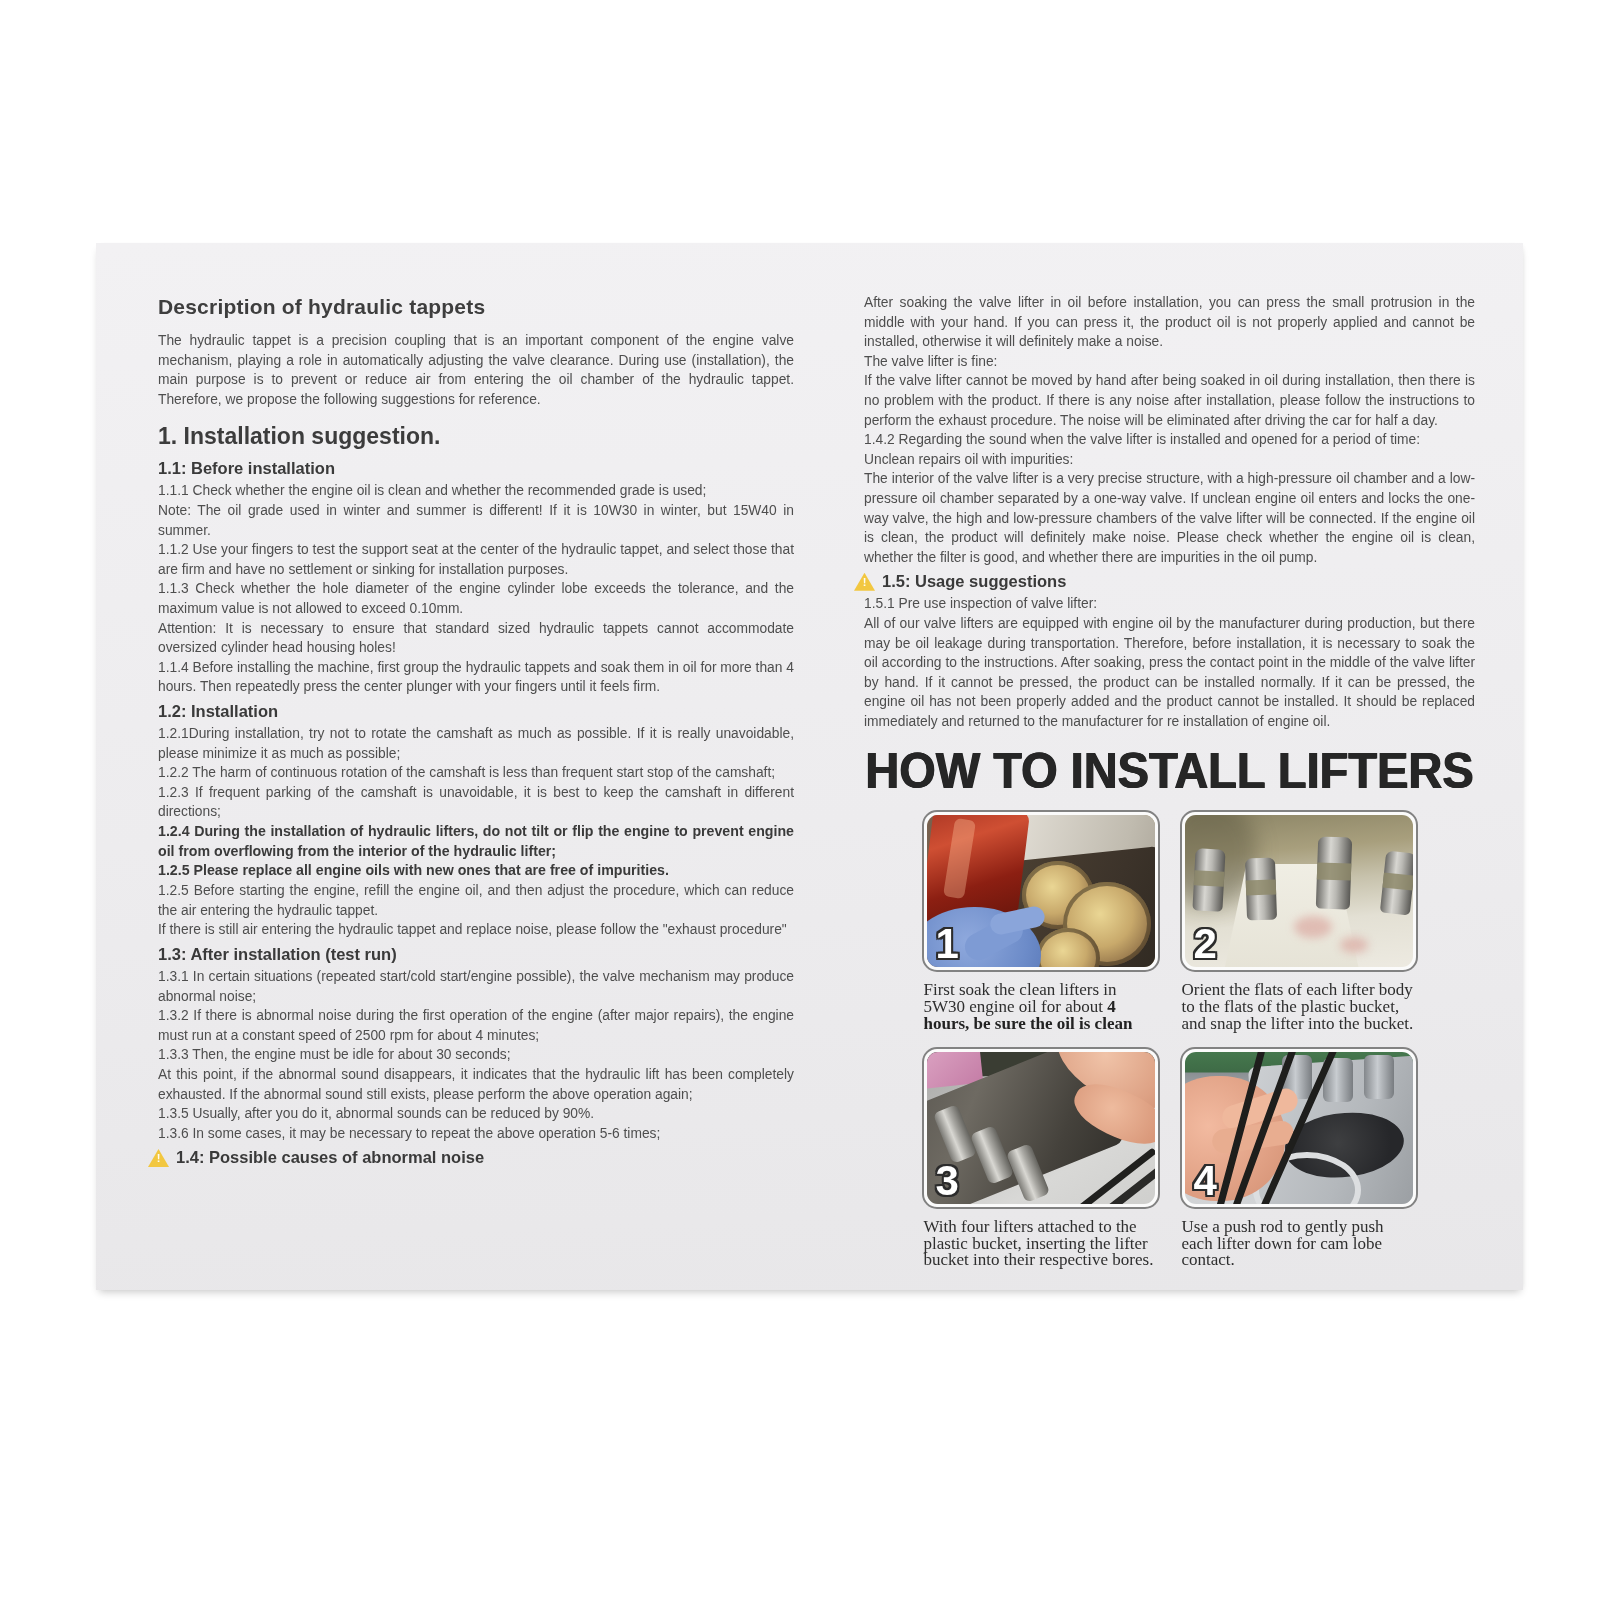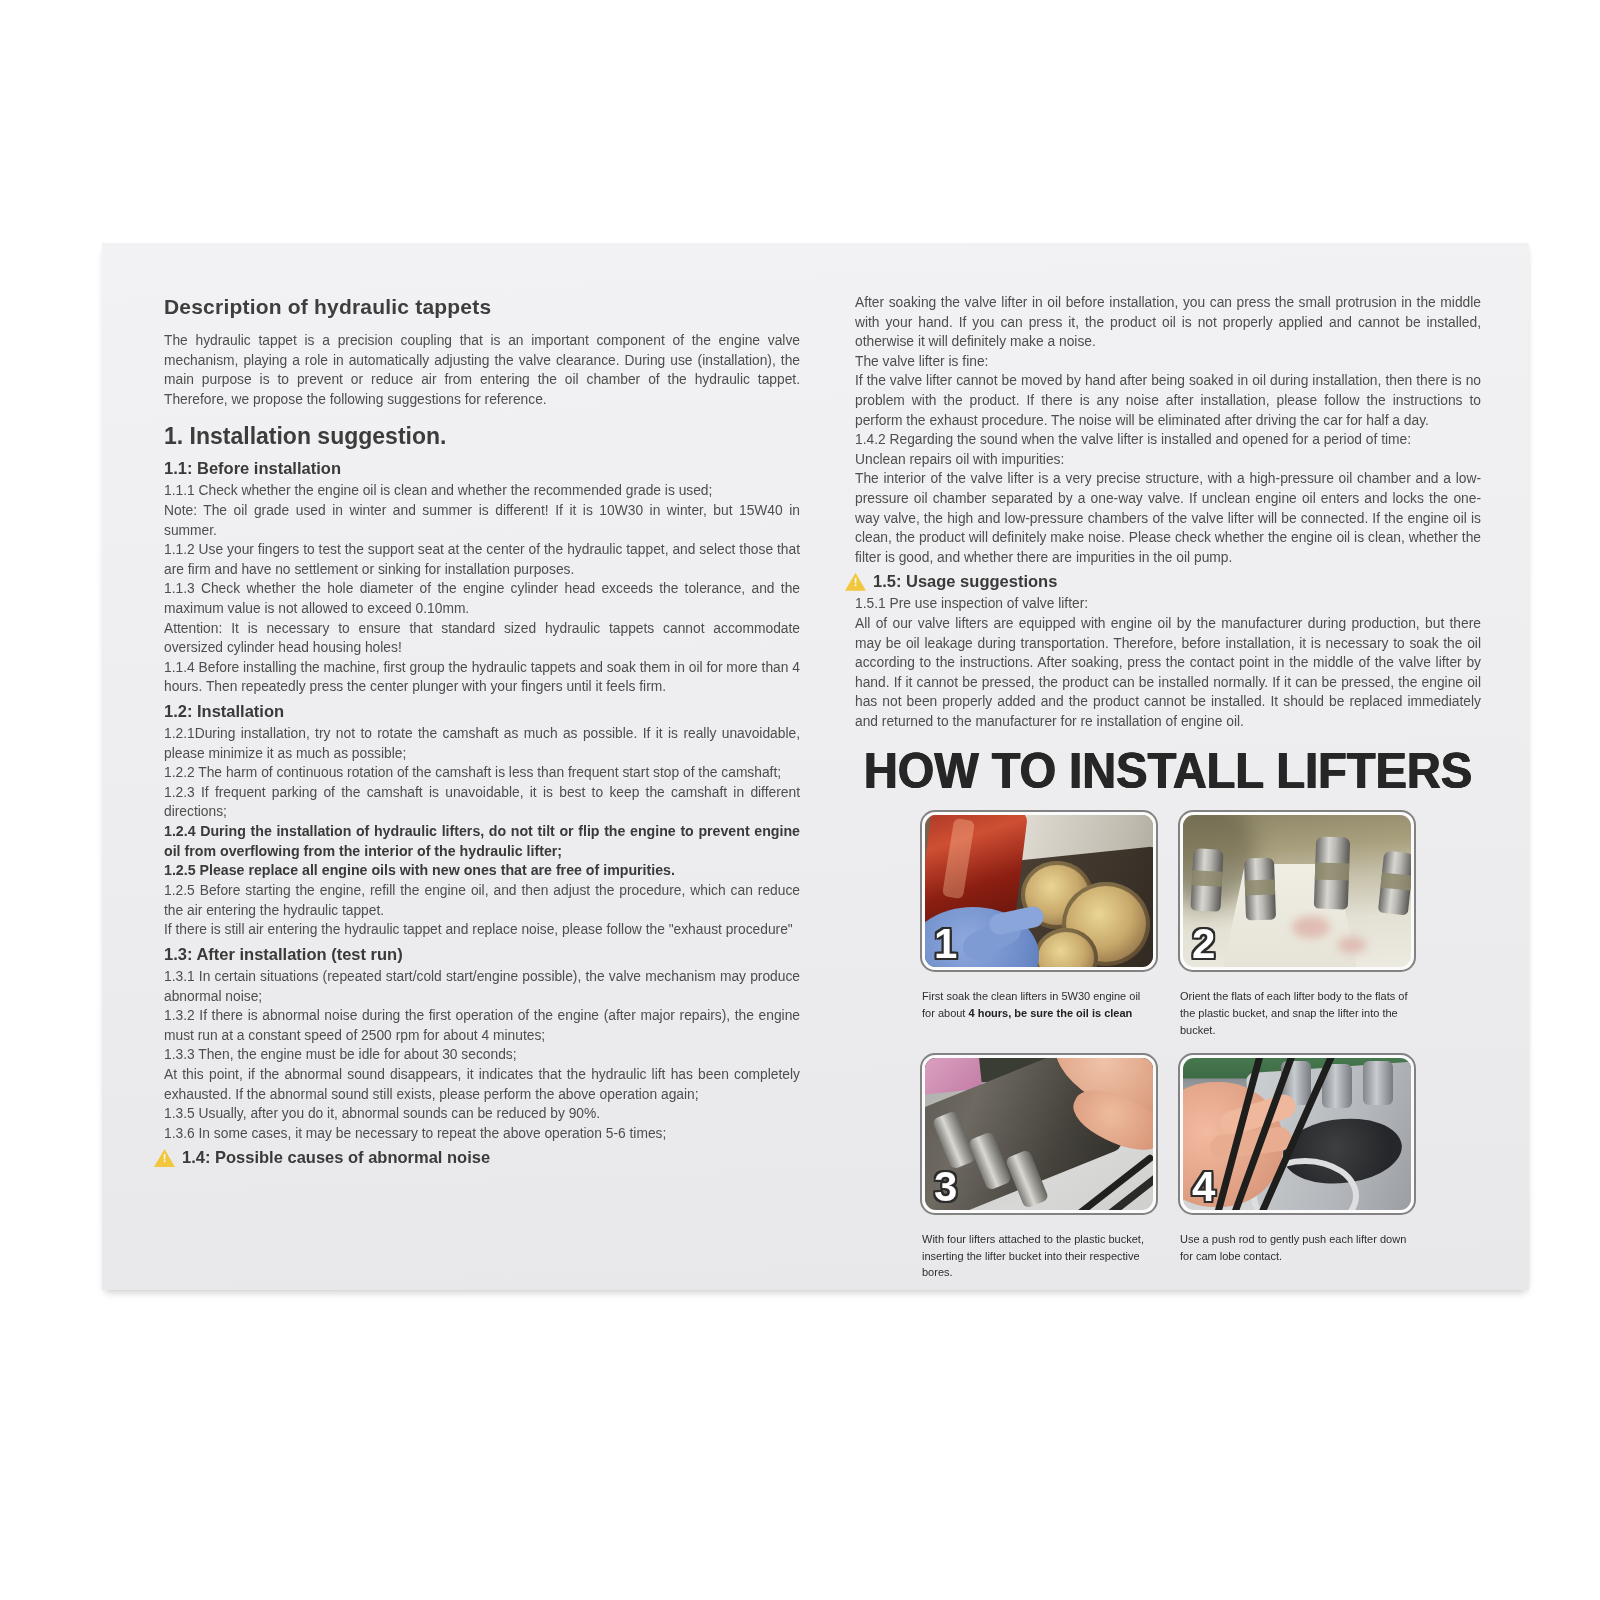--- a/index.html
+++ b/index.html
@@ -1,22 +1,22 @@
 <!DOCTYPE html>
 <html><head>
 <meta charset="utf-8">
 <style>
   html,body{margin:0;padding:0;background:#ffffff;}
   body{width:1600px;height:1600px;font-family:"Liberation Sans",sans-serif;}
   .stage{position:relative;width:1600px;height:1600px;background:#ffffff;overflow:hidden;}
   .paper{
-    position:absolute;left:102px;top:243px;width:1427px;height:1047px;box-sizing:border-box;
+    position:absolute;left:96px;top:243px;width:1427px;height:1047px;box-sizing:border-box;
     background:linear-gradient(178deg,#f2f1f3 0%,#edecee 55%,#e8e7e9 100%);
     box-shadow:0 5px 8px -3px rgba(0,0,0,.22), 2px 0 5px -3px rgba(0,0,0,.08);
-    display:flex;gap:55px;padding:50px 48px 0 62px;
+    display:flex;gap:70px;padding:50px 48px 0 62px;
   }
   .col-left{flex:0 0 636px;width:636px;}
   .col-right{flex:1 1 auto;min-width:0;}
   .doc-title{font-size:21px;font-weight:bold;color:#3e3e3e;margin:2px 0 12px 0;letter-spacing:.2px;}
   .h2{font-size:23px;font-weight:bold;color:#3c3c3c;margin:14px 0 9px 0;}
   .h3{font-size:16.5px;font-weight:bold;color:#3a3a3a;margin:5px 0 3px 0;display:flex;align-items:center;gap:7px;}
   p.body{font-size:13.8px;line-height:19.6px;color:#4e4e4e;margin:0;text-align:justify;}
   p.body.bold{font-weight:bold;color:#3a3a3a;font-size:14.2px;line-height:19.8px;}
   .warn-icon{display:inline-block;position:relative;width:21px;height:18px;flex:0 0 auto;
     clip-path:polygon(50% 0,100% 100%,0 100%);background:#f2c740;margin-left:-10px;}
@@ -24,21 +24,21 @@
   .howto-title{font-size:47px;font-weight:bold;color:#262626;text-align:center;margin:12px 0 12px 0;
     transform:scaleY(1.08);transform-origin:center;
     text-shadow:.6px 0 0 #262626,-.6px 0 0 #262626;white-space:nowrap;letter-spacing:0;}
   .howto-grid{width:496px;margin:0 auto;display:grid;grid-template-columns:238px 238px;column-gap:20px;row-gap:14px;}
   .step{margin:0;}
   .photo{background:#fbfbfb;border:2px solid #828282;border-radius:15px;padding:3px;position:relative;}
   .photo-img{position:relative;height:152px;border-radius:11px;overflow:hidden;}
   .badge{position:absolute;left:9px;bottom:2px;z-index:5;font-size:42px;line-height:1;font-weight:bold;color:#ffffff;
     text-shadow:2px 0 0 #2c2c2c,-2px 0 0 #2c2c2c,0 2px 0 #2c2c2c,0 -2px 0 #2c2c2c,
                 2px 2px 0 #2c2c2c,-2px -2px 0 #2c2c2c,2px -2px 0 #2c2c2c,-2px 2px 0 #2c2c2c;}
-  .caption{font-size:11px;line-height:16.8px;color:#2e2e2e;margin:16px 2px 0 2px;}
+  .caption{font-size:17px;line-height:16.8px;color:#2e2e2e;margin:10px 2px 0 2px;font-family:Liberation Serif, serif;}
   .caption b{font-weight:bold;color:#222;}
   .shape{position:absolute;display:block;}
   
   .p1{background:linear-gradient(100deg,#7a6350 0%,#5d4c3c 28%,#554739 50%,#6d5f46 66%,#93855f 82%,#a3946c 100%);}
   .p1-sheet{right:-10%;top:-14%;width:75%;height:48%;background:linear-gradient(115deg,#e6e2da 0%,#c0bbaf 70%,#a8a296 100%);transform:rotate(-10deg);}
   .p1-block{right:-6%;top:26%;width:80%;height:86%;background:linear-gradient(120deg,#4f4334 0%,#3c332a 60%,#2e2820 100%);transform:rotate(-6deg);border-radius:10px;}
   .p1-bore{border-radius:50%;background:radial-gradient(circle at 42% 38%,#ead694 0%,#c8a96b 45%,#93744a 75%,#5c4730 100%);box-shadow:inset 0 0 0 4px rgba(35,28,20,.45);}
   .p1-bore.a{width:72px;height:68px;left:42%;top:30%;}
   .p1-bore.b{width:88px;height:84px;left:60%;top:44%;}
   .p1-bore.c{width:64px;height:60px;left:48%;top:74%;}
@@ -100,21 +100,21 @@
       <div class="doc-title">Description of hydraulic tappets</div>
       <p class="body">The hydraulic tappet is a precision coupling that is an important component of the engine valve mechanism, playing a role in automatically adjusting the valve clearance. During use (installation), the main purpose is to prevent or reduce air from entering the oil chamber of the hydraulic tappet. Therefore, we propose the following suggestions for reference.</p>
       <div class="h2">1. Installation suggestion.</div>
 
       <div class="h3">
           <span>1.1: Before installation</span>
         </div>
       <p class="body">1.1.1 Check whether the engine oil is clean and whether the recommended grade is used;</p>
       <p class="body">Note: The oil grade used in winter and summer is different! If it is 10W30 in winter, but 15W40 in summer.</p>
       <p class="body">1.1.2 Use your fingers to test the support seat at the center of the hydraulic tappet, and select those that are firm and have no settlement or sinking for installation purposes.</p>
-      <p class="body">1.1.3 Check whether the hole diameter of the engine cylinder head exceeds the tolerance, and the maximum value is not allowed to exceed 0.10mm.</p>
+      <p class="body">1.1.3 Check whether the hole diameter of the engine cylinder lobe exceeds the tolerance, and the maximum value is not allowed to exceed 0.10mm.</p>
       <p class="body">Attention: It is necessary to ensure that standard sized hydraulic tappets cannot accommodate oversized cylinder head housing holes!</p>
       <p class="body">1.1.4 Before installing the machine, first group the hydraulic tappets and soak them in oil for more than 4 hours. Then repeatedly press the center plunger with your fingers until it feels firm.</p>
 
       <div class="h3">
           <span>1.2: Installation</span>
         </div>
       <p class="body">1.2.1During installation, try not to rotate the camshaft as much as possible. If it is really unavoidable, please minimize it as much as possible;</p>
       <p class="body">1.2.2 The harm of continuous rotation of the camshaft is less than frequent start stop of the camshaft;</p>
       <p class="body">1.2.3 If frequent parking of the camshaft is unavoidable, it is best to keep the camshaft in different directions;</p>
       <p class="body bold">1.2.4 During the installation of hydraulic lifters, do not tilt or flip the engine to prevent engine oil from overflowing from the interior of the hydraulic lifter;</p>

